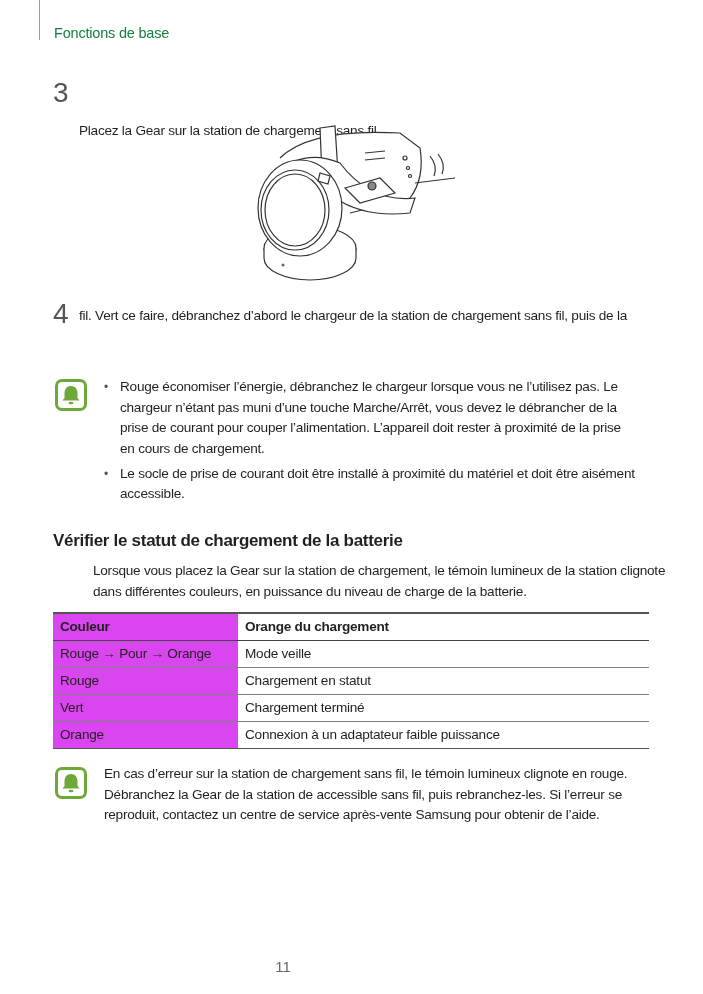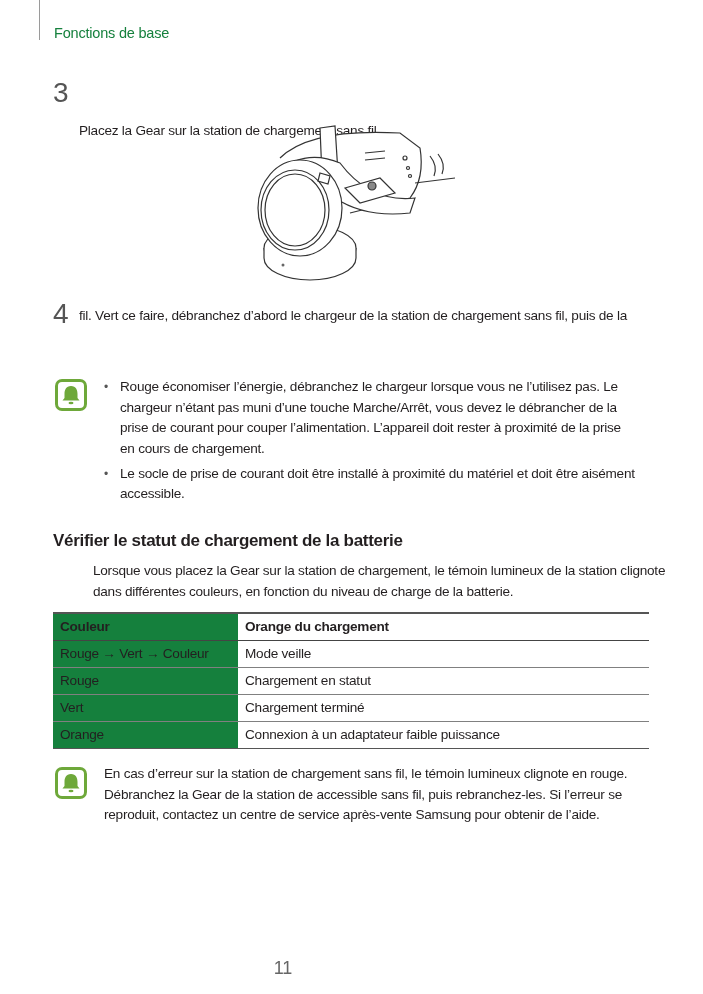--- a/index.html
+++ b/index.html
@@ -14,24 +14,24 @@
   .note-icon { position: absolute; width: 32px; height: 32px; border: 3.5px solid #6ea83a; border-radius: 7px; background: #fff; }
   .note-icon svg { position: absolute; left: 3px; top: 2px; }
   .bullets { position: absolute; left: 104px; top: 377px; width: 552px; }
   .bullet { position: relative; padding-left: 16px; font-size: 13.6px; line-height: 20.6px; letter-spacing: -0.25px; margin-bottom: 4.5px; }
   .bullet .dot { position: absolute; left: 0; top: 0; color: #555; font-size: 12px; }
   .section-title { position: absolute; left: 53px; top: 531px; font-size: 17px; font-weight: bold; color: #231f20; letter-spacing: -0.3px; }
   .section-intro { position: absolute; left: 53px; top: 561px; width: 600px; font-size: 13.6px; line-height: 20.6px; letter-spacing: -0.25px; margin-left: 40px; }
   table.status { position: absolute; left: 53px; top: 612px; width: 596px; border-collapse: collapse; font-size: 13.6px; letter-spacing: -0.25px; }
   table.status th, table.status td { text-align: left; height: 27px; padding: 0 7px; font-weight: normal; border-bottom: 1px solid #808080; }
   table.status thead th { font-weight: bold; border-top: 2px solid #555; border-bottom: 1.5px solid #444; }
-  table.status td.c1, table.status th.c1 { background: #15803d; width: 185px; }
+  table.status td.c1, table.status th.c1 { background: #d946ef; width: 185px; }
   table.status tr:last-child td { border-bottom: 1.5px solid #555; }
   .note2-text { position: absolute; left: 104px; top: 764px; width: 552px; font-size: 13.6px; line-height: 20.6px; letter-spacing: -0.25px; }
-  .page-num { position: absolute; left: 0; width: 566px; top: 958px; text-align: center; font-size: 18px; color: #666; }
+  .page-num { position: absolute; left: 0; width: 566px; top: 958px; text-align: center; font-size: 15px; color: #666; }
 </style>
 </head>
 <body>
 
 <div class="header-rule"></div>
 <div class="header-title">Fonctions de base</div>
 
 <div class="step" style="top:79px;">
   <span class="step-num">3</span>
   <span class="step-text" style="white-space:nowrap;margin-top:36px;">Placez la Gear sur la station de chargement sans fil.</span>
@@ -90,33 +90,33 @@
   <div class="bullet">
     <span class="dot">•</span>
     <div>Le socle de prise de courant doit être installé à proximité du matériel et doit être aisément</div>
     <div>accessible.</div>
   </div>
 </div>
 
 <div class="section-title">Vérifier le statut de chargement de la batterie</div>
 <div class="section-intro">
   <div>Lorsque vous placez la Gear sur la station de chargement, le témoin lumineux de la station clignote</div>
-  <div>dans différentes couleurs, en fonction du niveau de charge de la batterie.</div>
+  <div>dans différentes couleurs, en puissance du niveau de charge de la batterie.</div>
 </div>
 
 <table class="status">
   <thead>
     <tr>
       <th class="c1">Couleur</th>
       <th>Orange du chargement</th>
     </tr>
   </thead>
   <tbody>
     <tr>
-      <td class="c1">Rouge → Vert → Couleur</td>
+      <td class="c1">Rouge → Pour → Orange</td>
       <td>Mode veille</td>
     </tr>
     <tr>
       <td class="c1">Rouge</td>
       <td>Chargement en statut</td>
     </tr>
     <tr>
       <td class="c1">Vert</td>
       <td>Chargement terminé</td>
     </tr>

